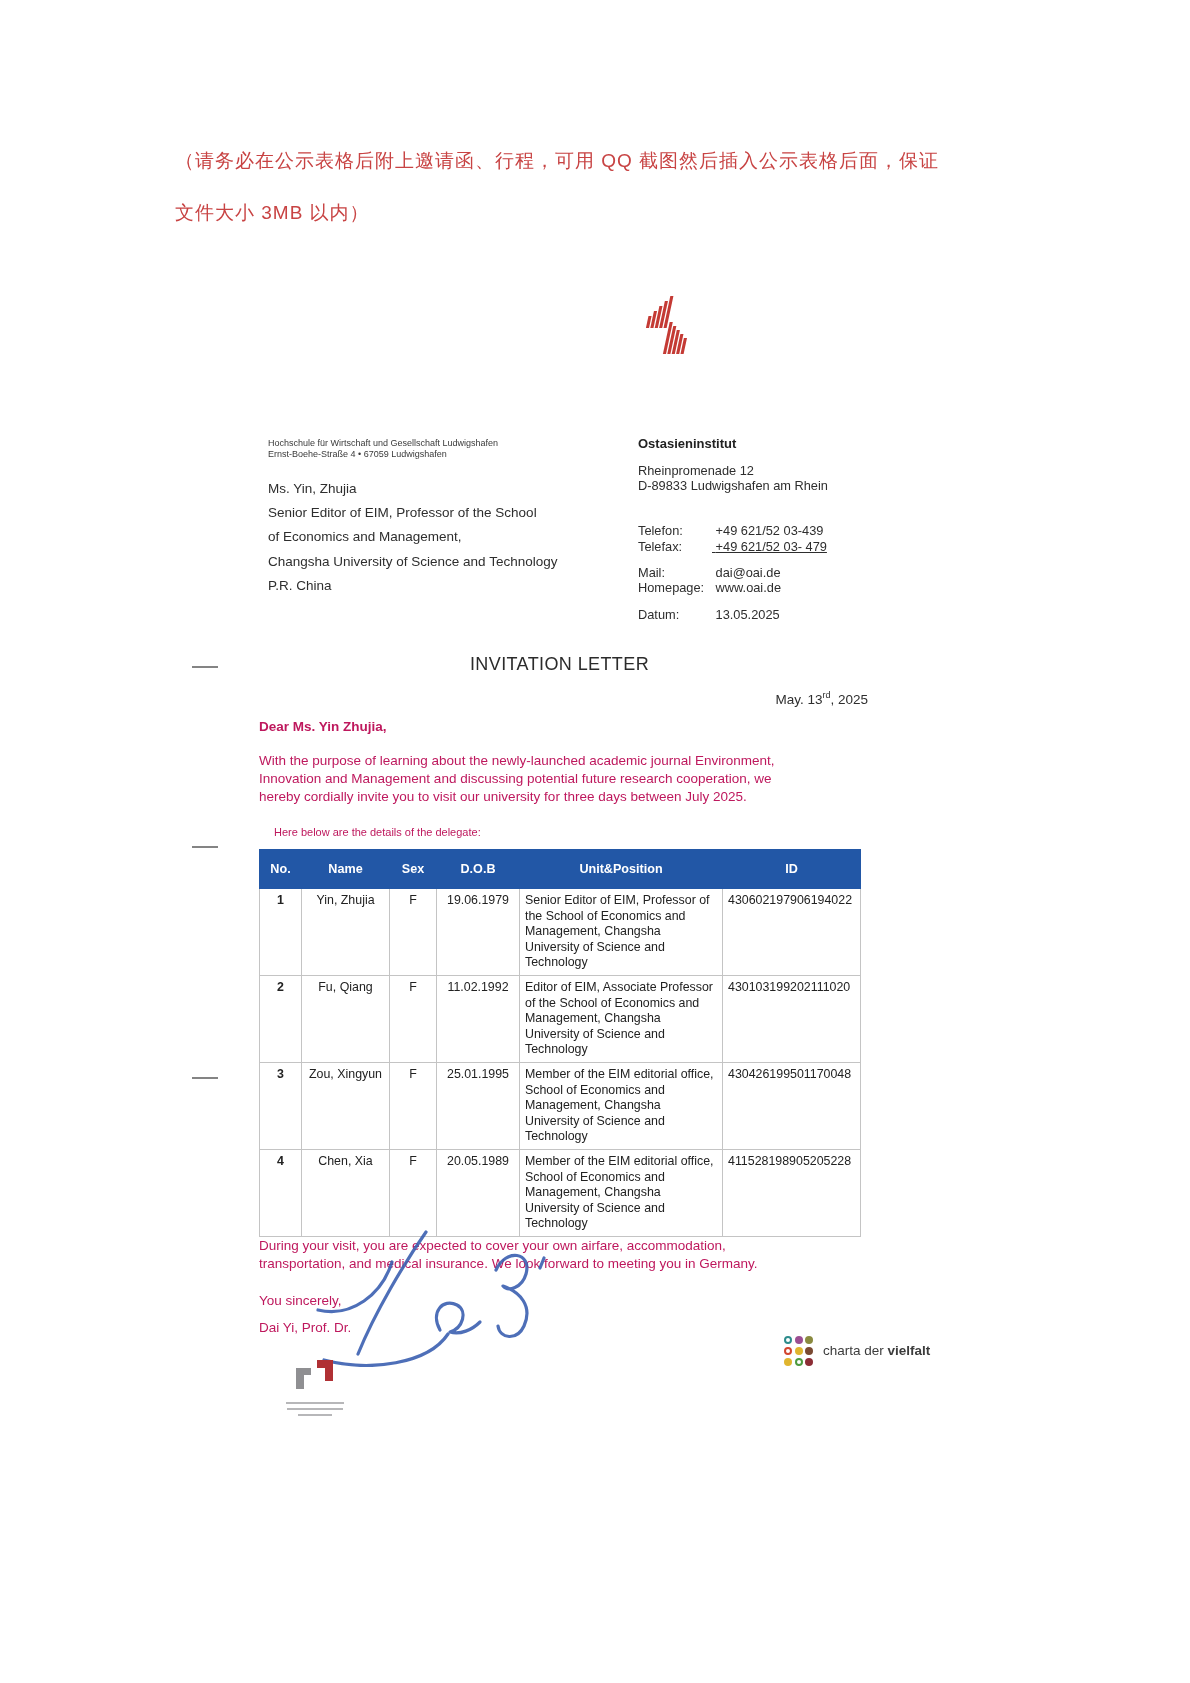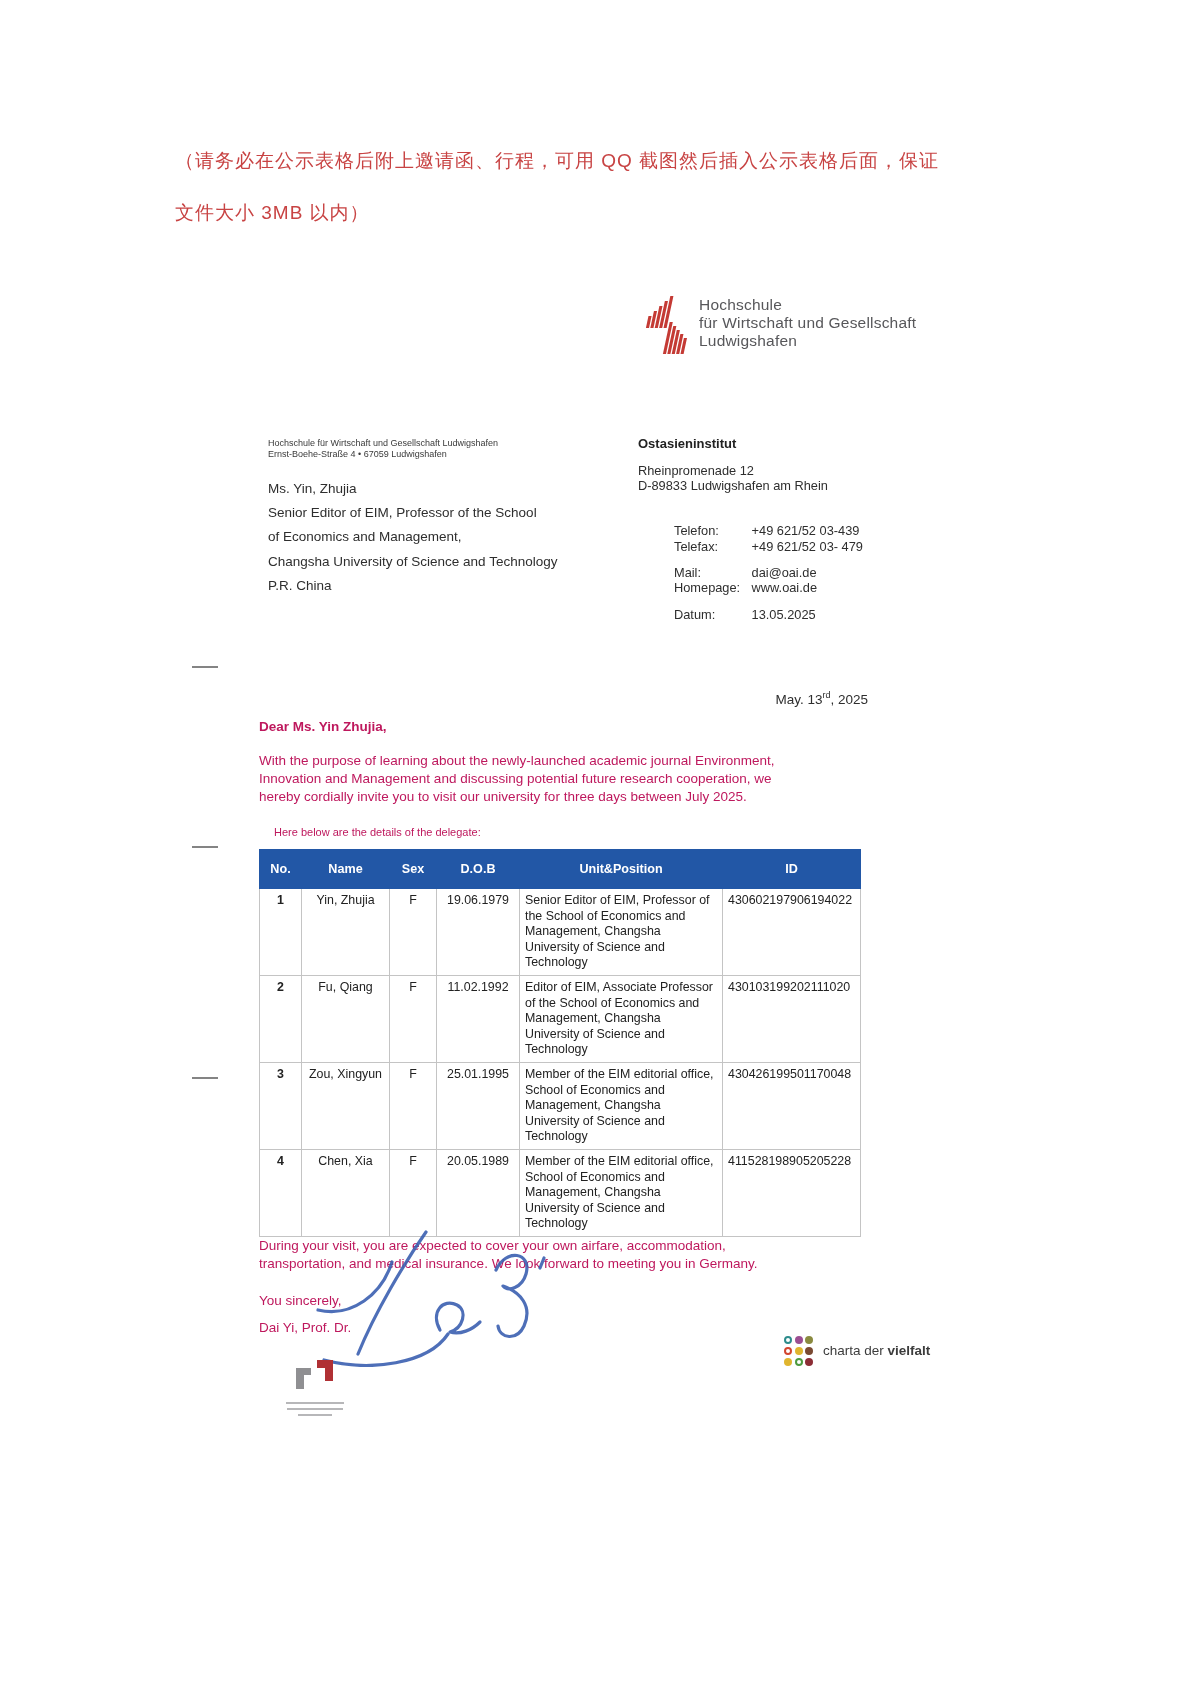--- a/index.html
+++ b/index.html
@@ -18,21 +18,21 @@
   
   .sender-line { font-size:9px; line-height:11px; color:#3a3a3a; }
 
   
   .recipient { font-size:13.5px; line-height:24.2px; color:#2e2e2e; }
 
   
   .contact-h { font-size:13px; font-weight:bold; color:#222; }
   .contact-t { font-size:12.8px; color:#2e2e2e; line-height:15px; }
   .contact-row { font-size:12.8px; color:#2e2e2e; }
-  .contact-row .lab { display:inline-block; width:74px;margin-left:36px; }
+  .contact-row .lab { display:inline-block; width:74px; }
 
   .title { font-size:18px; color:#2b2b2b; letter-spacing:.4px; text-align:center; }
   .dateline { font-size:13.5px; text-align:right; }
   .dateline sup { font-size:9px; }
 
   .body-t { font-size:13.5px; color:#be185d; white-space:nowrap; }
   .bold { font-weight:bold; }
 
   
   .mdash { width:26px; height:2px; background:#848484; }
@@ -78,25 +78,20 @@
       <rect x="27.2" y="11" width="3.1" height="27"></rect>
       <rect x="31.6" y="6" width="3.1" height="32"></rect>
       <rect x="36.5" y="32" width="3.1" height="32"></rect>
       <rect x="40.9" y="36" width="3.1" height="28"></rect>
       <rect x="45.3" y="40" width="3.1" height="24"></rect>
       <rect x="49.7" y="44" width="3.1" height="20"></rect>
       <rect x="54.1" y="48" width="3.1" height="16"></rect>
     </g>
   </svg>
 
-  <div class="abs logo-text" style="left:699px; top:296px;">
-    <div>Hochschule</div>
-    <div>für Wirtschaft und Gesellschaft</div>
-    <div>Ludwigshafen</div>
-  </div>
 
   <div class="abs sender-line" style="left:268px; top:438px;">
     <div>Hochschule für Wirtschaft und Gesellschaft Ludwigshafen</div>
     <div>Ernst-Boehe-Straße 4 • 67059 Ludwigshafen</div>
   </div>
 
   <div class="abs recipient" style="left:268px; top:477px;">
     <div>Ms. Yin, Zhujia</div>
     <div>Senior Editor of EIM, Professor of the School</div>
     <div>of Economics and Management,</div>
@@ -105,41 +100,42 @@
   </div>
 
   <div class="abs contact-h" style="left:638px; top:436px;">Ostasieninstitut</div>
   <div class="abs contact-t" style="left:638px; top:463px;">Rheinpromenade 12</div>
   <div class="abs contact-t" style="left:638px; top:478px;">D-89833 Ludwigshafen am Rhein</div>
 
   <div class="abs contact-row" style="left:638px; top:523px;">
     <span class="lab">Telefon:</span>
     <span>+49 621/52 03-439</span>
   </div>
-  <div class="abs contact-row" style="left:638px; top:539px;">
+  <div class="abs contact-row" style="left:638px; top:539px;text-decoration:underline;">
     <span class="lab">Telefax:</span>
     <span>+49 621/52 03- 479</span>
   </div>
   <div class="abs contact-row" style="left:638px; top:565px;">
     <span class="lab">Mail:</span>
     <span>dai@oai.de</span>
   </div>
   <div class="abs contact-row" style="left:638px; top:580px;">
     <span class="lab">Homepage:</span>
     <span>www.oai.de</span>
   </div>
   <div class="abs contact-row" style="left:638px; top:607px;">
     <span class="lab">Datum:</span>
     <span>13.05.2025</span>
   </div>
 
   <div class="abs mdash" style="left:192px; top:666px;"></div>
   <div class="abs mdash" style="left:192px; top:846px;"></div>
   <div class="abs mdash" style="left:192px; top:1077px;"></div>
 
+  <div class="abs title" style="left:259px; top:654px; width:601px;">INVITATION LETTER</div>
   <div class="abs dateline" style="left:600px; top:690px; width:268px;">
     <span>May. 13</span><sup>rd</sup><span>, 2025</span>
   </div>
 
   <div class="abs body-t bold" style="left:259px; top:719px;">Dear Ms. Yin Zhujia,</div>
   <div class="abs body-t" style="left:259px; top:753px;">With the purpose of learning about the newly-launched academic journal Environment,</div>
   <div class="abs body-t" style="left:259px; top:771px;">Innovation and Management and discussing potential future research cooperation, we</div>
   <div class="abs body-t" style="left:259px; top:789px;">hereby cordially invite you to visit our university for three days between July 2025.</div>
 
   <div class="abs body-t" style="left:274px; top:826px; font-size:11px;">Here below are the details of the delegate:</div>

